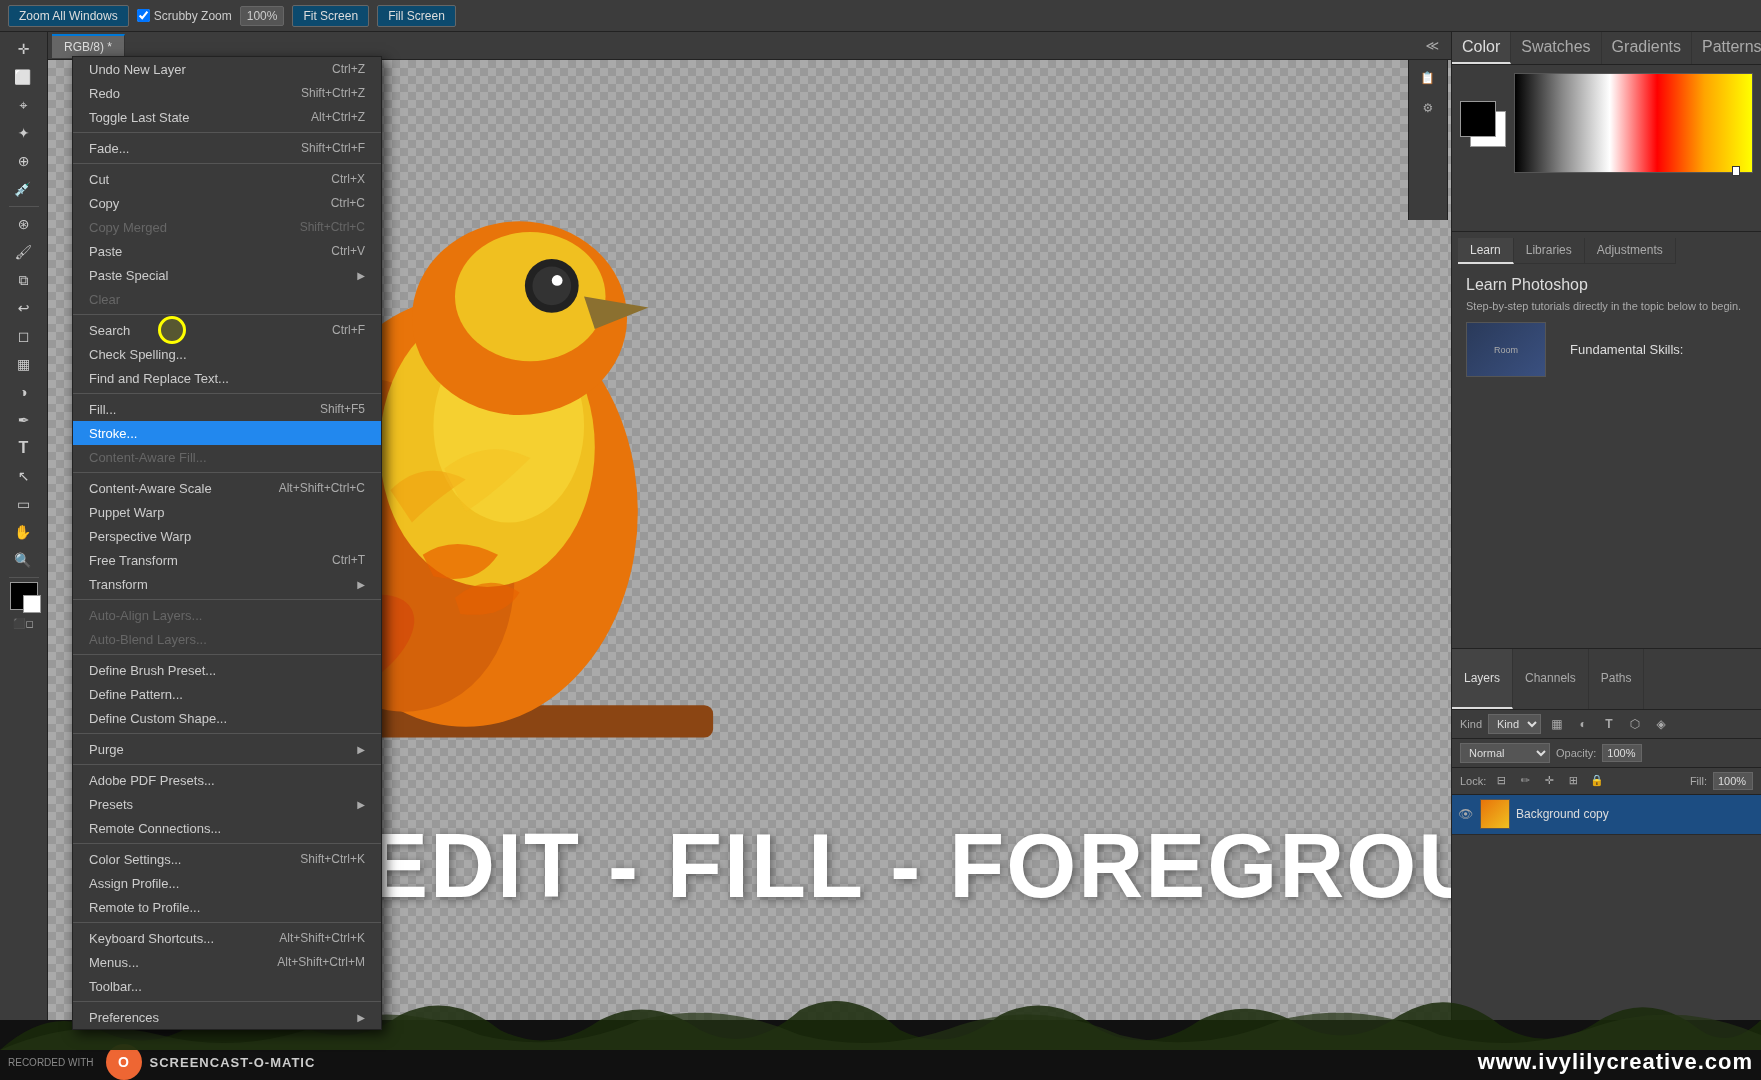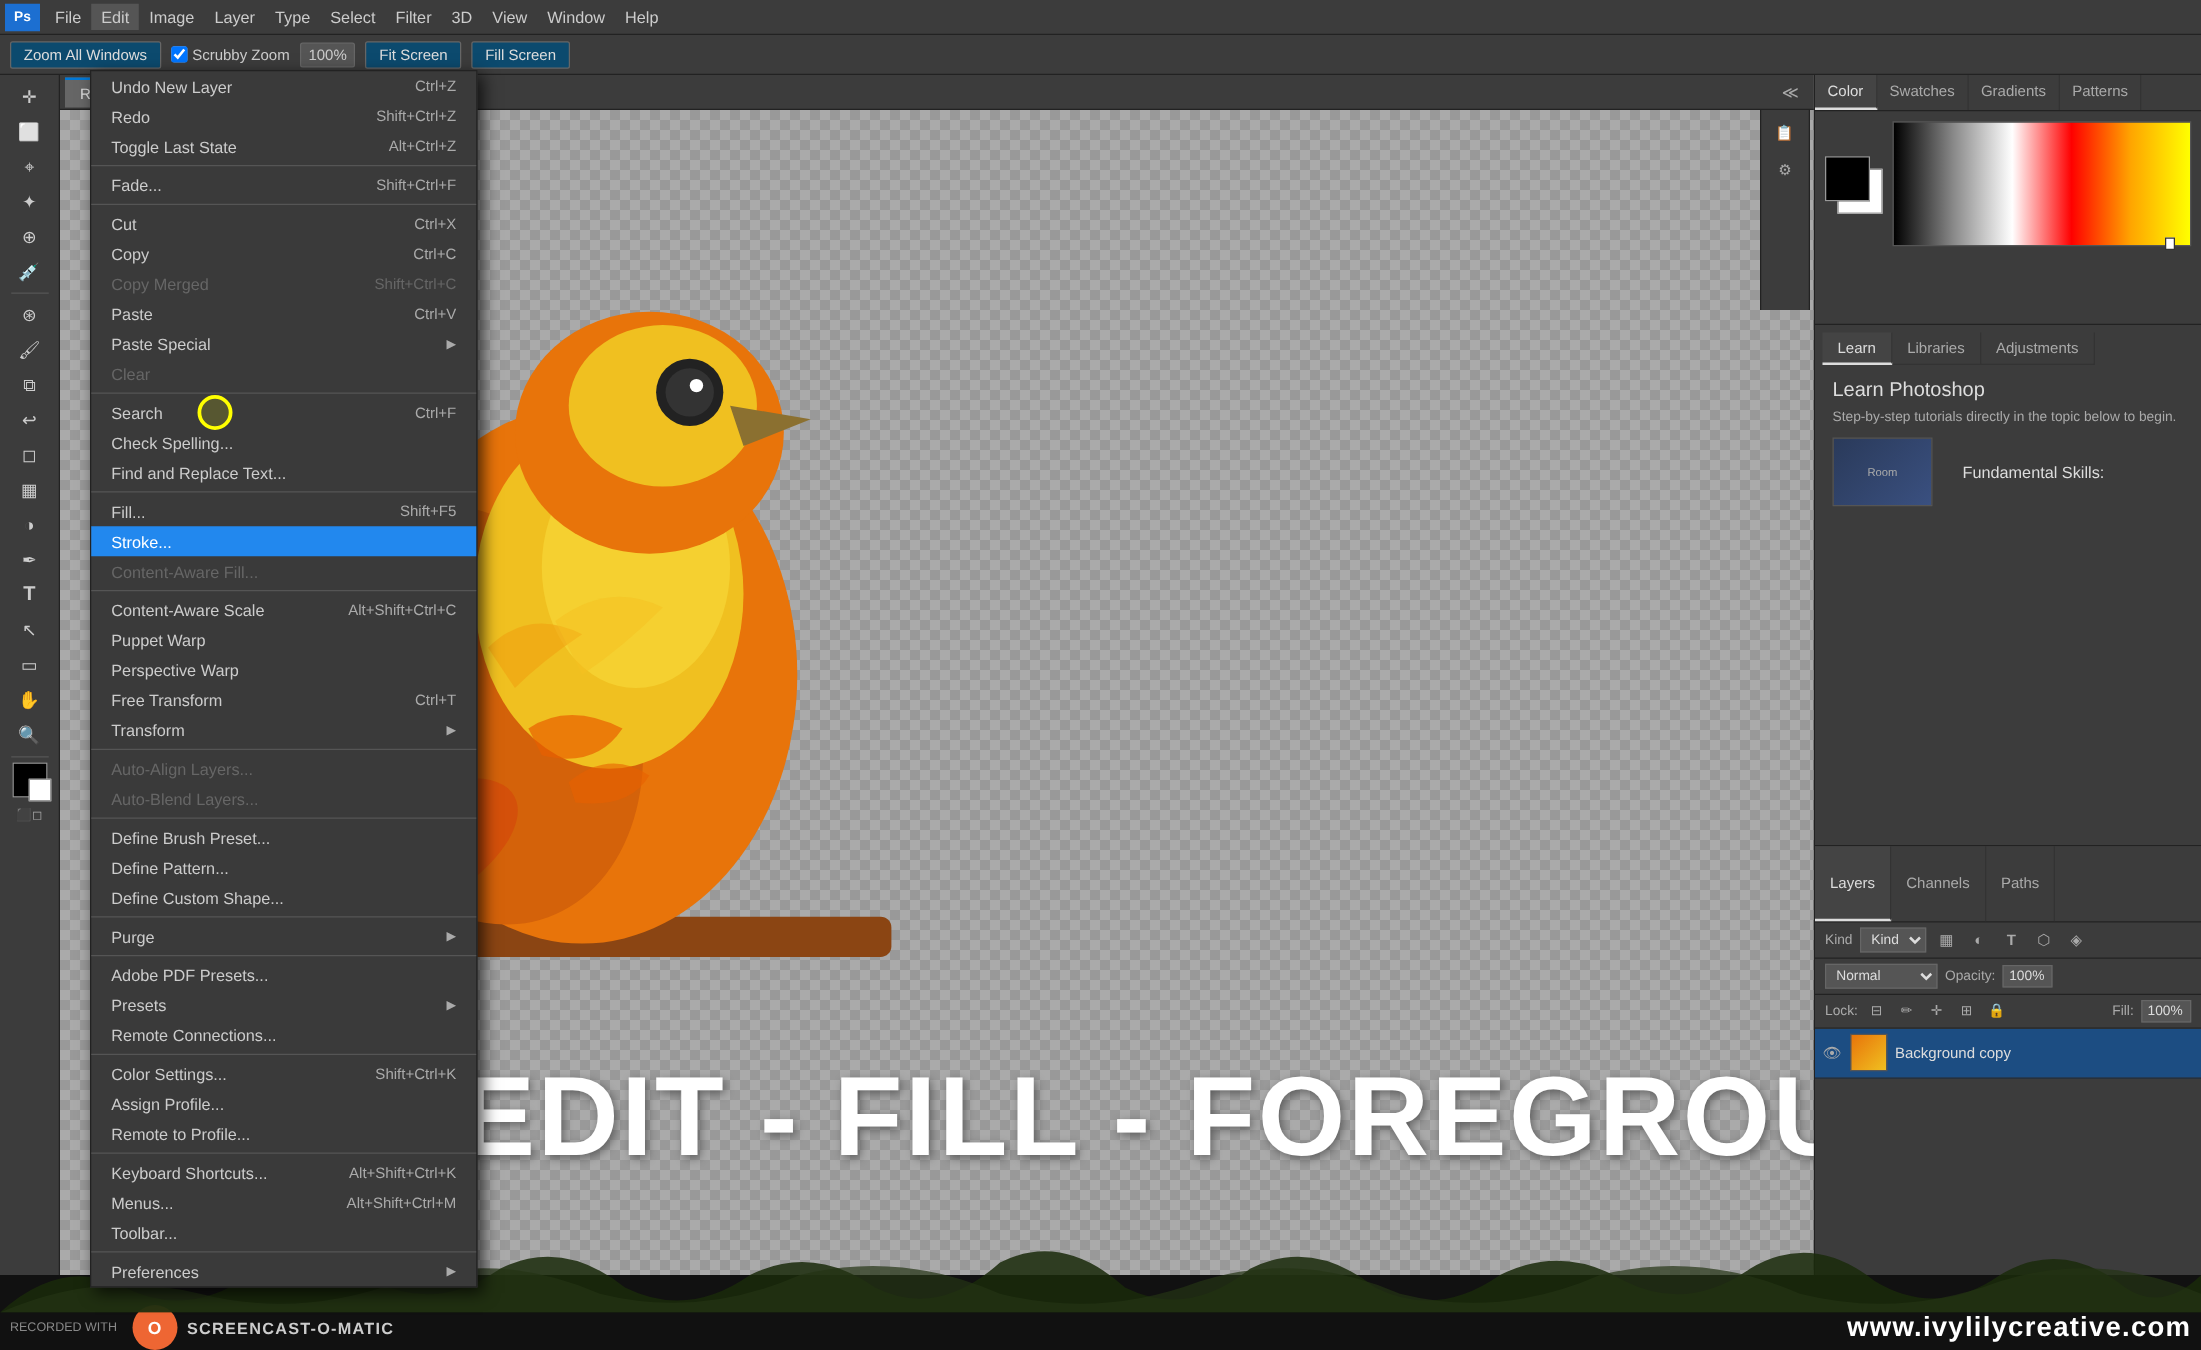--- a/index.html
+++ b/index.html
@@ -154,21 +154,21 @@
       height: 200px;
       border-bottom: 1px solid #222;
     }
     #right-top-tabs {
       display: flex;
       background: #3c3c3c;
       border-bottom: 1px solid #222;
     }
     .right-tab {
       padding: 6px 10px;
-      font-size: 12px;
+      font-size: 16px;
       color: #aaa;
       cursor: pointer;
       border-right: 1px solid #333;
     }
     .right-tab.active { color: #ddd; border-bottom: 2px solid #ddd; background: #444; }
 
     .color-panel {
       padding: 8px;
     }
     .color-swatches-row {
@@ -527,34 +527,20 @@
       text-shadow: 2px 2px 8px rgba(0,0,0,0.4);
       pointer-events: none;
       z-index: 5;
     }
   </style>
 </head>
 <body>
 
 <div style="position:relative; width:1761px; height:1080px; overflow:hidden;">
 
-  <div id="menu-bar">
-    <div style="width:28px;height:22px;background:#1c6fd1;display:flex;align-items:center;justify-content:center;color:white;font-size:11px;font-weight:bold;margin-right:4px;">Ps</div>
-    <div class="menu-item">File</div>
-    <div class="menu-item" style="background:#555;">Edit</div>
-    <div class="menu-item">Image</div>
-    <div class="menu-item">Layer</div>
-    <div class="menu-item">Type</div>
-    <div class="menu-item">Select</div>
-    <div class="menu-item">Filter</div>
-    <div class="menu-item">3D</div>
-    <div class="menu-item">View</div>
-    <div class="menu-item">Window</div>
-    <div class="menu-item">Help</div>
-  </div>
 
   <div id="options-bar">
     <button class="options-btn">Zoom All Windows</button>
     <label class="checkbox-label">
       <input type="checkbox" checked="" style="">
       <span>Scrubby Zoom</span>
     </label>
     <div class="zoom-pct">100%</div>
     <button class="options-btn">Fit Screen</button>
     <button class="options-btn">Fill Screen</button>

